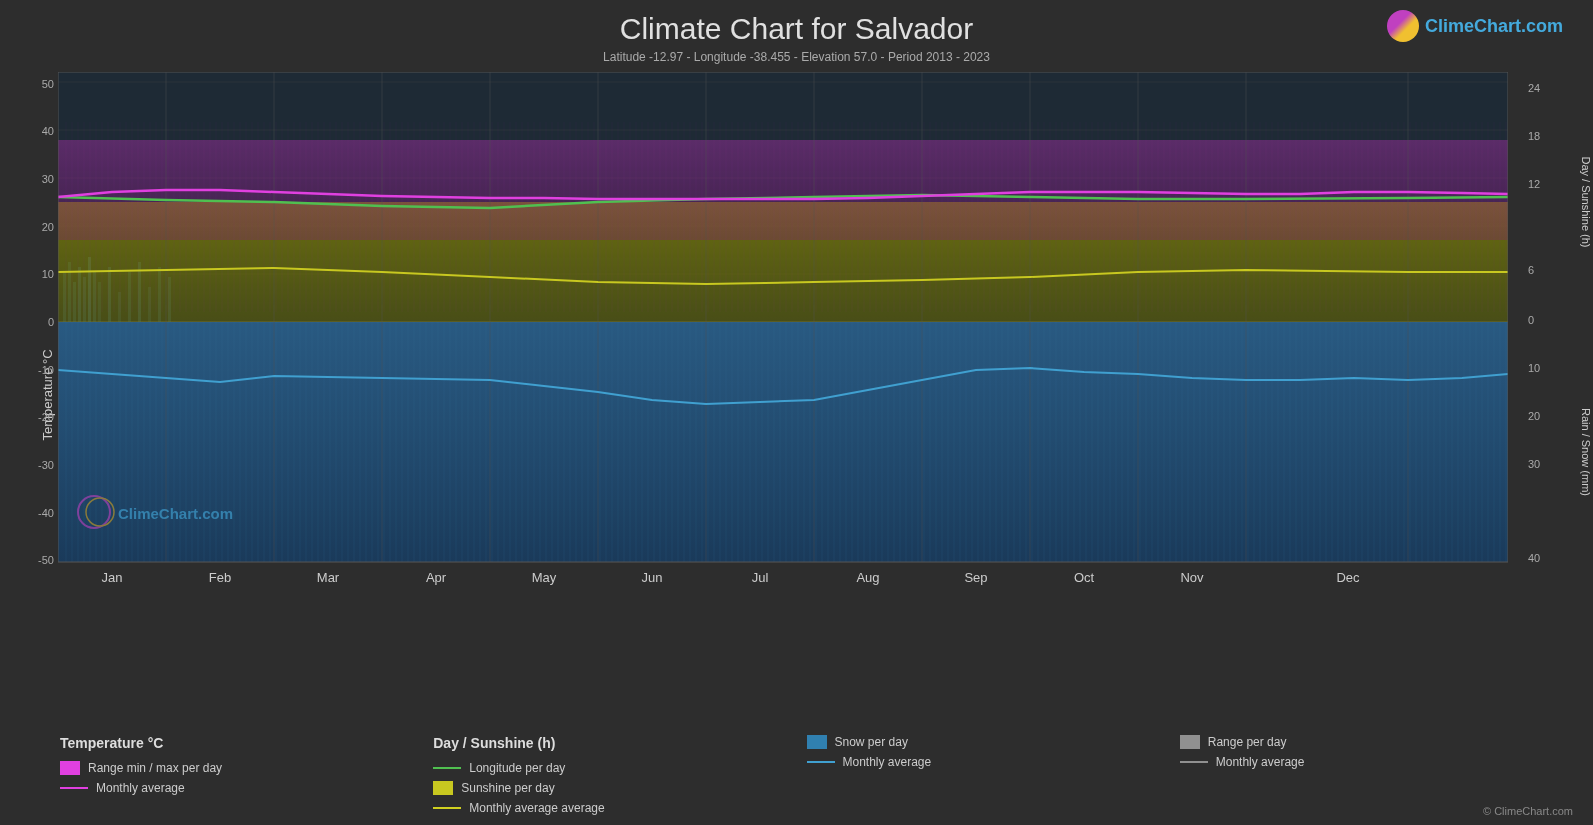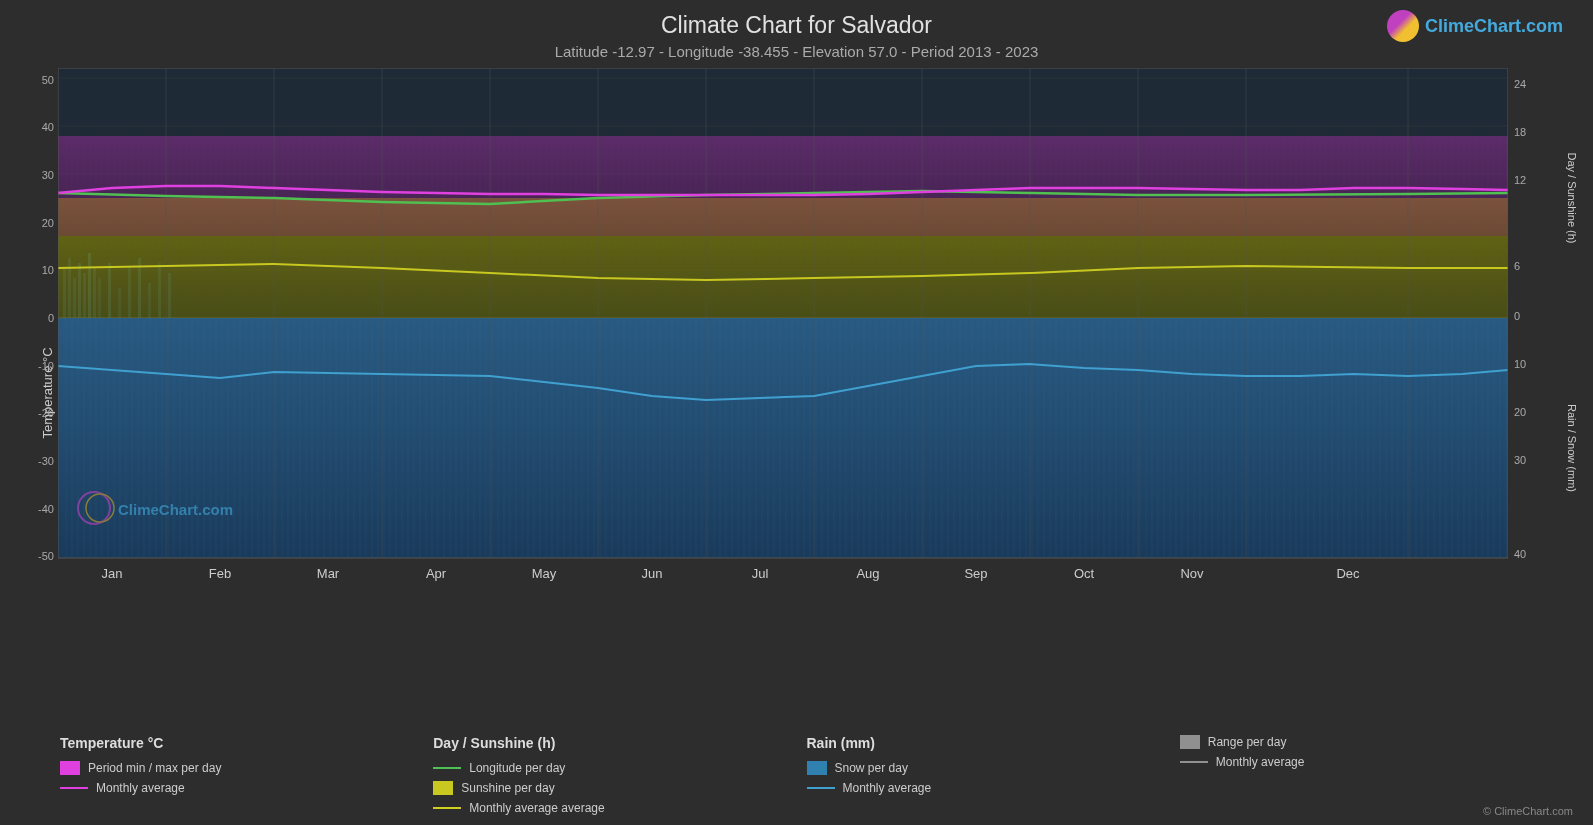--- a/index.html
+++ b/index.html
@@ -15,27 +15,27 @@
       width: 1593px;
       height: 825px;
       background: #2d2d2d;
       position: relative;
       display: flex;
       flex-direction: column;
       align-items: center;
     }
     .chart-title {
       color: #e0e0e0;
-      font-size: 23px;
+      font-size: 30px;
       margin-top: 12px;
       font-weight: normal;
     }
     .chart-subtitle {
       color: #aaa;
-      font-size: 15px;
+      font-size: 12px;
       margin-top: 4px;
     }
     .legend-area {
       width: 100%;
       padding: 10px 40px 10px 60px;
       display: flex;
       flex-direction: row;
       gap: 0;
     }
     .legend-column {
@@ -720,21 +720,21 @@
       </g>
 
       <g opacity="0.6">
         <circle cx="36" cy="440" r="16" fill="none" stroke="#c040c0" stroke-width="2"></circle>
         <circle cx="42" cy="440" r="14" fill="none" stroke="#d0a020" stroke-width="1.5"></circle>
         <text x="60" y="447" fill="#4ad" font-size="15" font-weight="bold">ClimeChart.com</text>
       </g>
 
     </svg>
 
-    <div style="width:70px; display:flex; flex-direction:column; position:relative; margin-top:8px;">
+    <div style="width:70px; display:flex; flex-direction:column; position:relative; margin-top:8px;padding-left:14px;">
       <svg width="70" height="540">
 
         <text x="6" y="20" fill="#aaa" font-size="11">24</text>
         <text x="6" y="68" fill="#aaa" font-size="11">18</text>
         <text x="6" y="116" fill="#aaa" font-size="11">12</text>
         <text x="6" y="202" fill="#aaa" font-size="11">6</text>
         <text x="6" y="252" fill="#aaa" font-size="11">0</text>
 
         <text x="6" y="300" fill="#aaa" font-size="11">10</text>
         <text x="6" y="348" fill="#aaa" font-size="11">20</text>
@@ -746,21 +746,21 @@
       </svg>
     </div>
   </div>
 
   <div class="legend-area">
 
     <div class="legend-column">
       <div class="legend-title">Temperature °C</div>
       <div class="legend-item">
         <span class="legend-swatch" style="background:#e040e0;"></span>
-        <span>Period min / max per day</span>
+        <span>Range min / max per day</span>
       </div>
       <div class="legend-item">
         <span class="legend-line" style="background:#e040e0;"></span>
         <span>Monthly average</span>
       </div>
     </div>
 
     <div class="legend-column">
       <div class="legend-title">Day / Sunshine (h)</div>
       <div class="legend-item">
@@ -771,21 +771,20 @@
         <span class="legend-swatch" style="background:#c8c820;"></span>
         <span>Sunshine per day</span>
       </div>
       <div class="legend-item">
         <span class="legend-line" style="background:#d0d020;"></span>
         <span>Monthly average average</span>
       </div>
     </div>
 
     <div class="legend-column">
-      <div class="legend-title">Rain (mm)</div>
       <div class="legend-item">
         <span class="legend-swatch" style="background:#3080b0;"></span>
         <span>Snow per day</span>
       </div>
       <div class="legend-item">
         <span class="legend-line" style="background:#40a0d0;"></span>
         <span>Monthly average</span>
       </div>
     </div>
 

